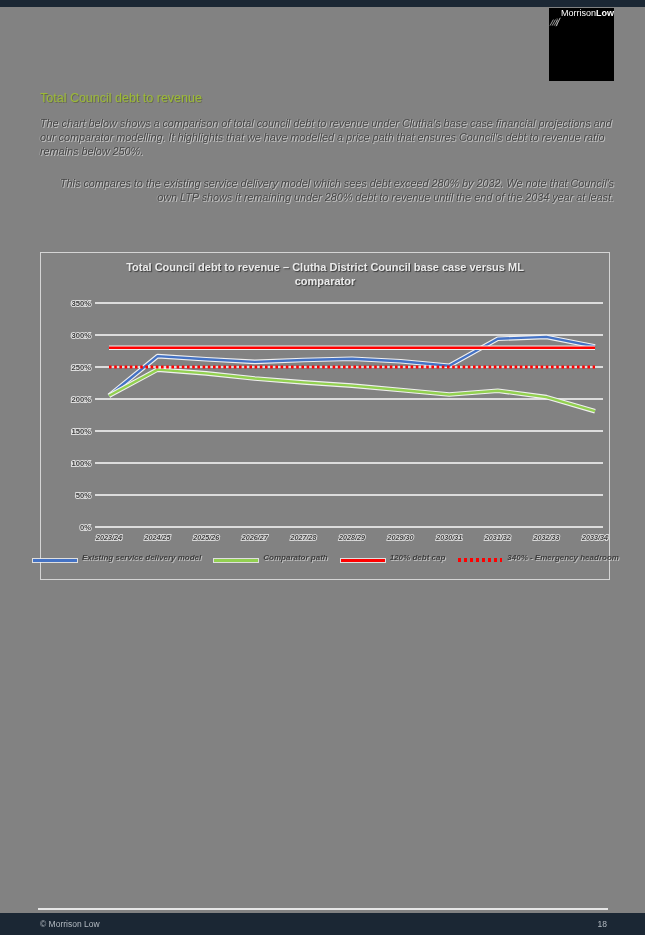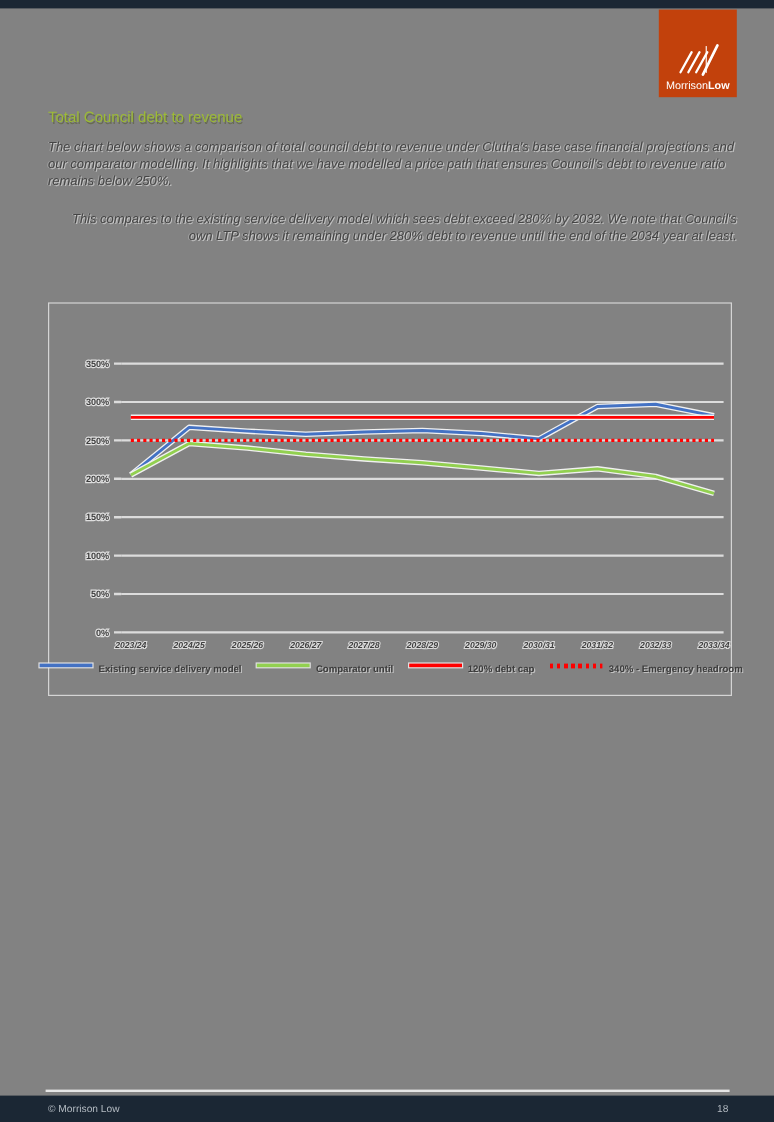--- a/index.html
+++ b/index.html
@@ -3,22 +3,22 @@
 <meta charset="utf-8">
 <style>
   html,body{margin:0;padding:0;}
   body{
     width:645px;height:935px;position:relative;overflow:hidden;
     background:#828282;
     font-family:"Liberation Sans", sans-serif;
   }
   .top-bar{position:absolute;left:0;top:0;width:645px;height:7px;background:#1b2734;}
 
-  .logo{position:absolute;left:549px;top:8px;width:65px;height:73px;background:#c2410c;
-        display:flex;flex-direction:column;align-items:center;justify-content:flex-end;
+  .logo{position:absolute;left:549px;top:8px;width:65px;height:73px;background:#000000;
+        display:flex;flex-direction:row;align-items:flex-start;justify-content:flex-end;
         padding-bottom:5px;box-sizing:border-box;}
   .logo svg{display:block;margin-bottom:2px;}
   .logo .brand{color:#ffffff;font-size:9px;letter-spacing:0;white-space:nowrap;}
   .logo .brand b{font-weight:700;}
 
   .heading{position:absolute;left:40px;top:91px;font-size:12.5px;font-weight:normal;color:#9cba36;
            text-shadow:1px 1px 0 rgba(70,80,25,.45);}
 
   .para{position:absolute;left:40px;width:574px;font-size:10.8px;line-height:14px;color:#454545;
         text-shadow:1px 1px 0 rgba(255,255,255,.5), -1px 0 0 rgba(255,255,255,.22);font-style:italic;}
@@ -26,21 +26,21 @@
   #para-2{top:176px;text-align:right;}
 
   .chart-box{position:absolute;left:40px;top:252px;width:570px;height:328px;
              border:1px solid #d4d4d4;box-sizing:border-box;}
   .chart-title{margin-top:7px;padding:0 62px;text-align:center;font-size:11px;font-weight:bold;
                line-height:14px;color:#ebebeb;text-shadow:1px 1px 1px rgba(45,45,45,.85);}
   .plot-svg{position:absolute;left:0;top:38px;}
 
   .legend{position:absolute;left:0;top:300px;width:570px;display:flex;justify-content:center;
           align-items:center;gap:13px;}
-  .legend-item{display:flex;align-items:flex-start;gap:5px;}
+  .legend-item{display:flex;align-items:flex-end;gap:5px;font-style:italic;}
   .legend-swatch{height:3px;width:44px;box-shadow:0 0 0 1px rgba(240,240,240,.85);}
   .legend-swatch.dotted{box-shadow:none;height:4px;}
   .legend-label{font-size:8px;font-weight:bold;color:#3c3c3c;
                 text-shadow:1px 1px 0 rgba(255,255,255,.5);white-space:nowrap;}
 
   .footer-rule{position:absolute;left:38px;top:908px;width:570px;height:2px;background:#e6e6e6;}
   .footer-bar{position:absolute;left:0;top:913px;width:645px;height:22px;background:#1b2734;
               display:flex;justify-content:space-between;align-items:center;
               padding:0 38px 0 40px;box-sizing:border-box;
               color:#b3bac1;font-size:8.5px;gap:24px;}
@@ -62,20 +62,21 @@
   </svg>
   <div class="brand"><span>Morrison</span><b>Low</b></div>
 </div>
 
 <div class="heading">Total Council debt to revenue</div>
 
 <div class="para" id="para-1">The chart below shows a comparison of total council debt to revenue under Clutha's base case financial projections and our comparator modelling. It highlights that we have modelled a price path that ensures Council's debt to revenue ratio remains below 250%.</div>
 <div class="para" id="para-2">This compares to the existing service delivery model which sees debt exceed 280% by 2032. We note that Council's own LTP shows it remaining under 280% debt to revenue until the end of the 2034 year at least.</div>
 
 <div class="chart-box">
+  <div class="chart-title">Total Council debt to revenue – Clutha District Council base case versus ML comparator</div>
   <svg class="plot-svg" id="plot" width="570" height="254">
       <line x1="54" y1="236" x2="60" y2="236" stroke="#dcdcdc" stroke-width="2"></line>
       <line x1="60" y1="236" x2="562" y2="236" stroke="#dcdcdc" stroke-width="1.8"></line>
       <text x="50" y="238.7" text-anchor="end" font-size="7.6" font-weight="bold" fill="#3e3e3e" stroke="#dedede" stroke-width="2" paint-order="stroke">0%</text>
       <line x1="54" y1="204" x2="60" y2="204" stroke="#dcdcdc" stroke-width="2"></line>
       <line x1="60" y1="204" x2="562" y2="204" stroke="#dcdcdc" stroke-width="1.8"></line>
       <text x="50" y="206.7" text-anchor="end" font-size="7.6" font-weight="bold" fill="#3e3e3e" stroke="#dedede" stroke-width="2" paint-order="stroke">50%</text>
       <line x1="54" y1="172" x2="60" y2="172" stroke="#dcdcdc" stroke-width="2"></line>
       <line x1="60" y1="172" x2="562" y2="172" stroke="#dcdcdc" stroke-width="1.8"></line>
       <text x="50" y="174.7" text-anchor="end" font-size="7.6" font-weight="bold" fill="#3e3e3e" stroke="#dedede" stroke-width="2" paint-order="stroke">100%</text>
@@ -113,21 +114,21 @@
       <polyline points="68.0,56.8 116.6,56.8 165.2,56.8 213.8,56.8 262.4,56.8 311.0,56.8 359.6,56.8 408.2,56.8 456.8,56.8 505.4,56.8 554.0,56.8" fill="none" stroke-linejoin="round" stroke="#ff0000" stroke-width="2.4"></polyline>
       <polyline points="68.0,76.0 116.6,76.0 165.2,76.0 213.8,76.0 262.4,76.0 311.0,76.0 359.6,76.0 408.2,76.0 456.8,76.0 505.4,76.0 554.0,76.0" fill="none" stroke-linejoin="round" stroke="#ff0000" stroke-width="2.8" stroke-dasharray="2.6 2.6"></polyline>
     </svg>
   <div class="legend" id="legend">
       <div class="legend-item">
         <span class="legend-swatch" style="background: rgb(68, 114, 196);"></span>
         <span class="legend-label">Existing service delivery model</span>
       </div>
       <div class="legend-item">
         <span class="legend-swatch" style="background: rgb(146, 208, 80);"></span>
-        <span class="legend-label">Comparator until</span>
+        <span class="legend-label">Comparator path</span>
       </div>
       <div class="legend-item">
         <span class="legend-swatch" style="background: rgb(255, 0, 0);"></span>
         <span class="legend-label">120% debt cap</span>
       </div>
       <div class="legend-item">
         <span class="legend-swatch dotted" style="background: repeating-linear-gradient(90deg, rgb(255, 0, 0) 0px, rgb(255, 0, 0) 3px, rgba(0, 0, 0, 0) 3px, rgba(0, 0, 0, 0) 6px);"></span>
         <span class="legend-label">340% - Emergency headroom</span>
       </div>
     </div>

